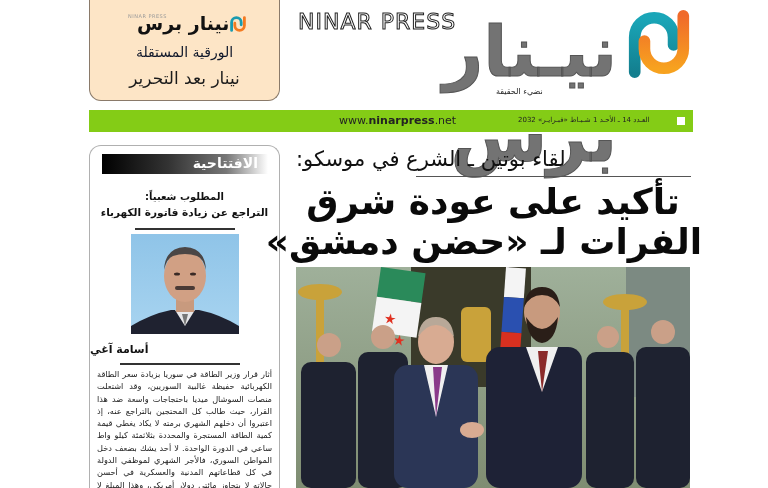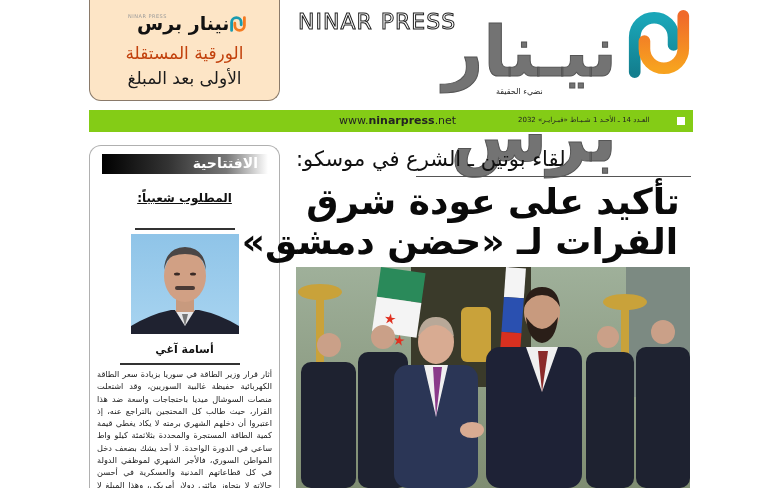--- a/index.html
+++ b/index.html
@@ -12,21 +12,21 @@
   
   #promo {
     left:89px; top:0px; width:191px; height:101px;
     background:#fde5c6; border:1.5px solid #8a7a6a; border-top:none;
     border-radius:0 0 12px 12px; box-sizing:border-box;
     direction:rtl; text-align:center;
   }
   #promo .mini-en { position:absolute; top:13px; left:38px; font-size:5px; color:#999; letter-spacing:0.5px; font-family:"DejaVu Sans", sans-serif; direction:ltr; }
   #promo .mini-ar { position:absolute; top:14px; left:47px; font-size:19px; font-weight:bold; color:#111; line-height:1; letter-spacing:-1px; }
   #promo .mini-icon { position:absolute; top:16px; left:140px; width:16px; height:16px; }
-  #promo .line1 { position:absolute; top:45px; width:100%; font-size:17px; color:#c2410c; line-height:1; }
+  #promo .line1 { position:absolute; top:45px; width:100%; font-size:14px; color:#0f172a; line-height:1; }
   #promo .line2 { position:absolute; top:70px; width:100%; font-size:17px; color:#1b1b1b; line-height:1; }
 
   
   #mast-en {
     left:298px; top:9px; font-family:"DejaVu Sans", sans-serif; font-size:22px;
     color:#fff; -webkit-text-stroke:1px #222; letter-spacing:1px; font-weight:normal;
   }
   #mast-ar {
     left:292px; top:10px; width:325px; height:85px; direction:rtl; text-align:right;
     font-size:70px; font-weight:bold; color:#737373; line-height:85px; letter-spacing:-3px;
@@ -47,55 +47,55 @@
     left:89px; top:145px; width:191px; height:360px; box-sizing:border-box;
     border:1.5px solid #b0b0b0; border-radius:12px 12px 0 0; border-bottom:none;
     direction:rtl;
   }
   #ed-title-bar {
     position:absolute; left:12px; top:8px; width:166px; height:20px;
     background:linear-gradient(to right, #000 0%, #333 40%, #777 75%, #fff 100%);
     text-align:right;
   }
   #ed-title { position:absolute; right:10px; top:1px; font-size:14px; color:#fff; font-weight:bold; }
-  #ed-sub1 { position:absolute; right:0; left:0; top:45px; font-size:12px; font-weight:bold; text-align:center; color:#111;text-decoration:underline; }
+  #ed-sub1 { position:absolute; right:0; left:0; top:45px; font-size:10px; font-weight:bold; text-align:center; color:#111; }
   #ed-sub2 { position:absolute; right:0; left:0; top:60px; font-size:10.5px; font-weight:bold; text-align:center; color:#111; }
   #ed-rule { position:absolute; left:45px; top:82px; width:100px; height:1.5px; background:#333; }
   #ed-photo {
     position:absolute; left:41px; top:88px; width:108px; height:100px;
     background:linear-gradient(#8fc4e8, #a8d4f0); overflow:hidden;
   }
-  #ed-name { position:absolute; left:0; right:0; top:197px; text-align:center; font-size:11px; font-weight:bold; color:#111; }
+  #ed-name { position:absolute; left:0; right:0; top:197px; text-align:left; font-size:11px; font-weight:bold; color:#111; }
   #ed-rule2 { position:absolute; left:30px; top:217px; width:120px; height:1.5px; background:#333; }
   #ed-body {
     position:absolute; left:7px; right:7px; top:222px; font-size:8.2px; line-height:12.3px;
     color:#222; text-align:justify; overflow:hidden; height:120px;
   }
 
   
   #kicker { left:296px; top:147px; width:394px; direction:rtl; text-align:left; font-size:21px; color:#111; white-space:nowrap; }
   #kick-rule { left:416px; top:176px; width:275px; height:1px; background:#555; }
   #head1 { left:296px; top:182px; width:394px; direction:rtl; text-align:center; font-size:36px; font-weight:bold; color:#0a0a0a; line-height:40px; white-space:nowrap; }
-  #head2 { left:284px; top:222px; width:394px; direction:rtl; text-align:right; font-size:36px; font-weight:bold; color:#0a0a0a; line-height:40px; white-space:nowrap; }
+  #head2 { left:308px; top:222px; width:394px; direction:rtl; text-align:right; font-size:36px; font-weight:bold; color:#0a0a0a; line-height:40px; white-space:nowrap; }
 
   
   #photo { left:296px; top:267px; width:394px; height:221px; overflow:hidden; background:#4a5a4a; }
 </style>
 </head>
 <body>
 
 <div id="promo" class="abs">
   <span class="mini-en">NINAR PRESS</span>
   <span class="mini-ar">نينار برس</span>
   <svg class="mini-icon" viewBox="0 0 40 40">
     <path d="M4 36 V16 A12 12 0 0 1 28 16 V22" stroke="#1a9bb0" stroke-width="7" fill="none" stroke-linecap="round"></path>
     <path d="M36 4 V24 A12 12 0 0 1 12 24 V18" stroke="#f47a20" stroke-width="7" fill="none" stroke-linecap="round"></path>
   </svg>
   <div class="line1">الورقية المستقلة</div>
-  <div class="line2">الأولى بعد المبلغ</div>
+  <div class="line2">نينار بعد التحرير</div>
 </div>
 
 <div id="mast-en" class="abs">NINAR PRESS</div>
 <div id="mast-ar" class="abs">نيـنار برس</div>
 <div id="mast-tag" class="abs">نضيء الحقيقة</div>
 <svg id="mast-icon" class="abs" viewBox="0 0 70 70">
   <defs>
     <linearGradient id="gTeal" x1="0" y1="0" x2="0" y2="1">
       <stop offset="0" stop-color="#1aa6b8"></stop>
         <stop offset="1" stop-color="#137f8f"></stop>
@@ -113,20 +113,21 @@
   <span class="url"><span>www.</span><b>ninarpress</b><span>.net</span></span>
   <span class="date">العـدد 14 ـ الأحـد 1 شـبـاط «فبـرايـر» 2032</span>
   <span class="box"></span>
 </div>
 
 <div id="editorial" class="abs">
   <div id="ed-title-bar">
     <span id="ed-title">الافتتاحية</span>
   </div>
   <div id="ed-sub1">المطلوب شعبياً:</div>
+  <div id="ed-sub2">التراجع عن زيادة فاتورة الكهرباء</div>
   <div id="ed-rule"></div>
   <div id="ed-photo">
     <svg width="108" height="100" viewBox="0 0 108 100">
       <path d="M0 100 L0 92 Q20 80 40 76 L68 76 Q88 80 108 92 L108 100 Z" fill="#1f2230"></path>
       <path d="M44 76 L54 92 L64 76 Z" fill="#e8e8ea"></path>
       <path d="M51 80 L54 92 L57 80 Z" fill="#777"></path>
       <rect x="45" y="58" width="18" height="20" fill="#c89a7e"></rect>
       <ellipse cx="54" cy="42" rx="21" ry="26" fill="#d1a084"></ellipse>
       <path d="M33 36 Q34 14 54 13 Q74 14 75 36 Q72 24 66 22 Q54 18 42 22 Q36 24 33 36 Z" fill="#4b4645"></path>
       <rect x="44" y="52" width="20" height="4" rx="2" fill="#4a3a35"></rect>

